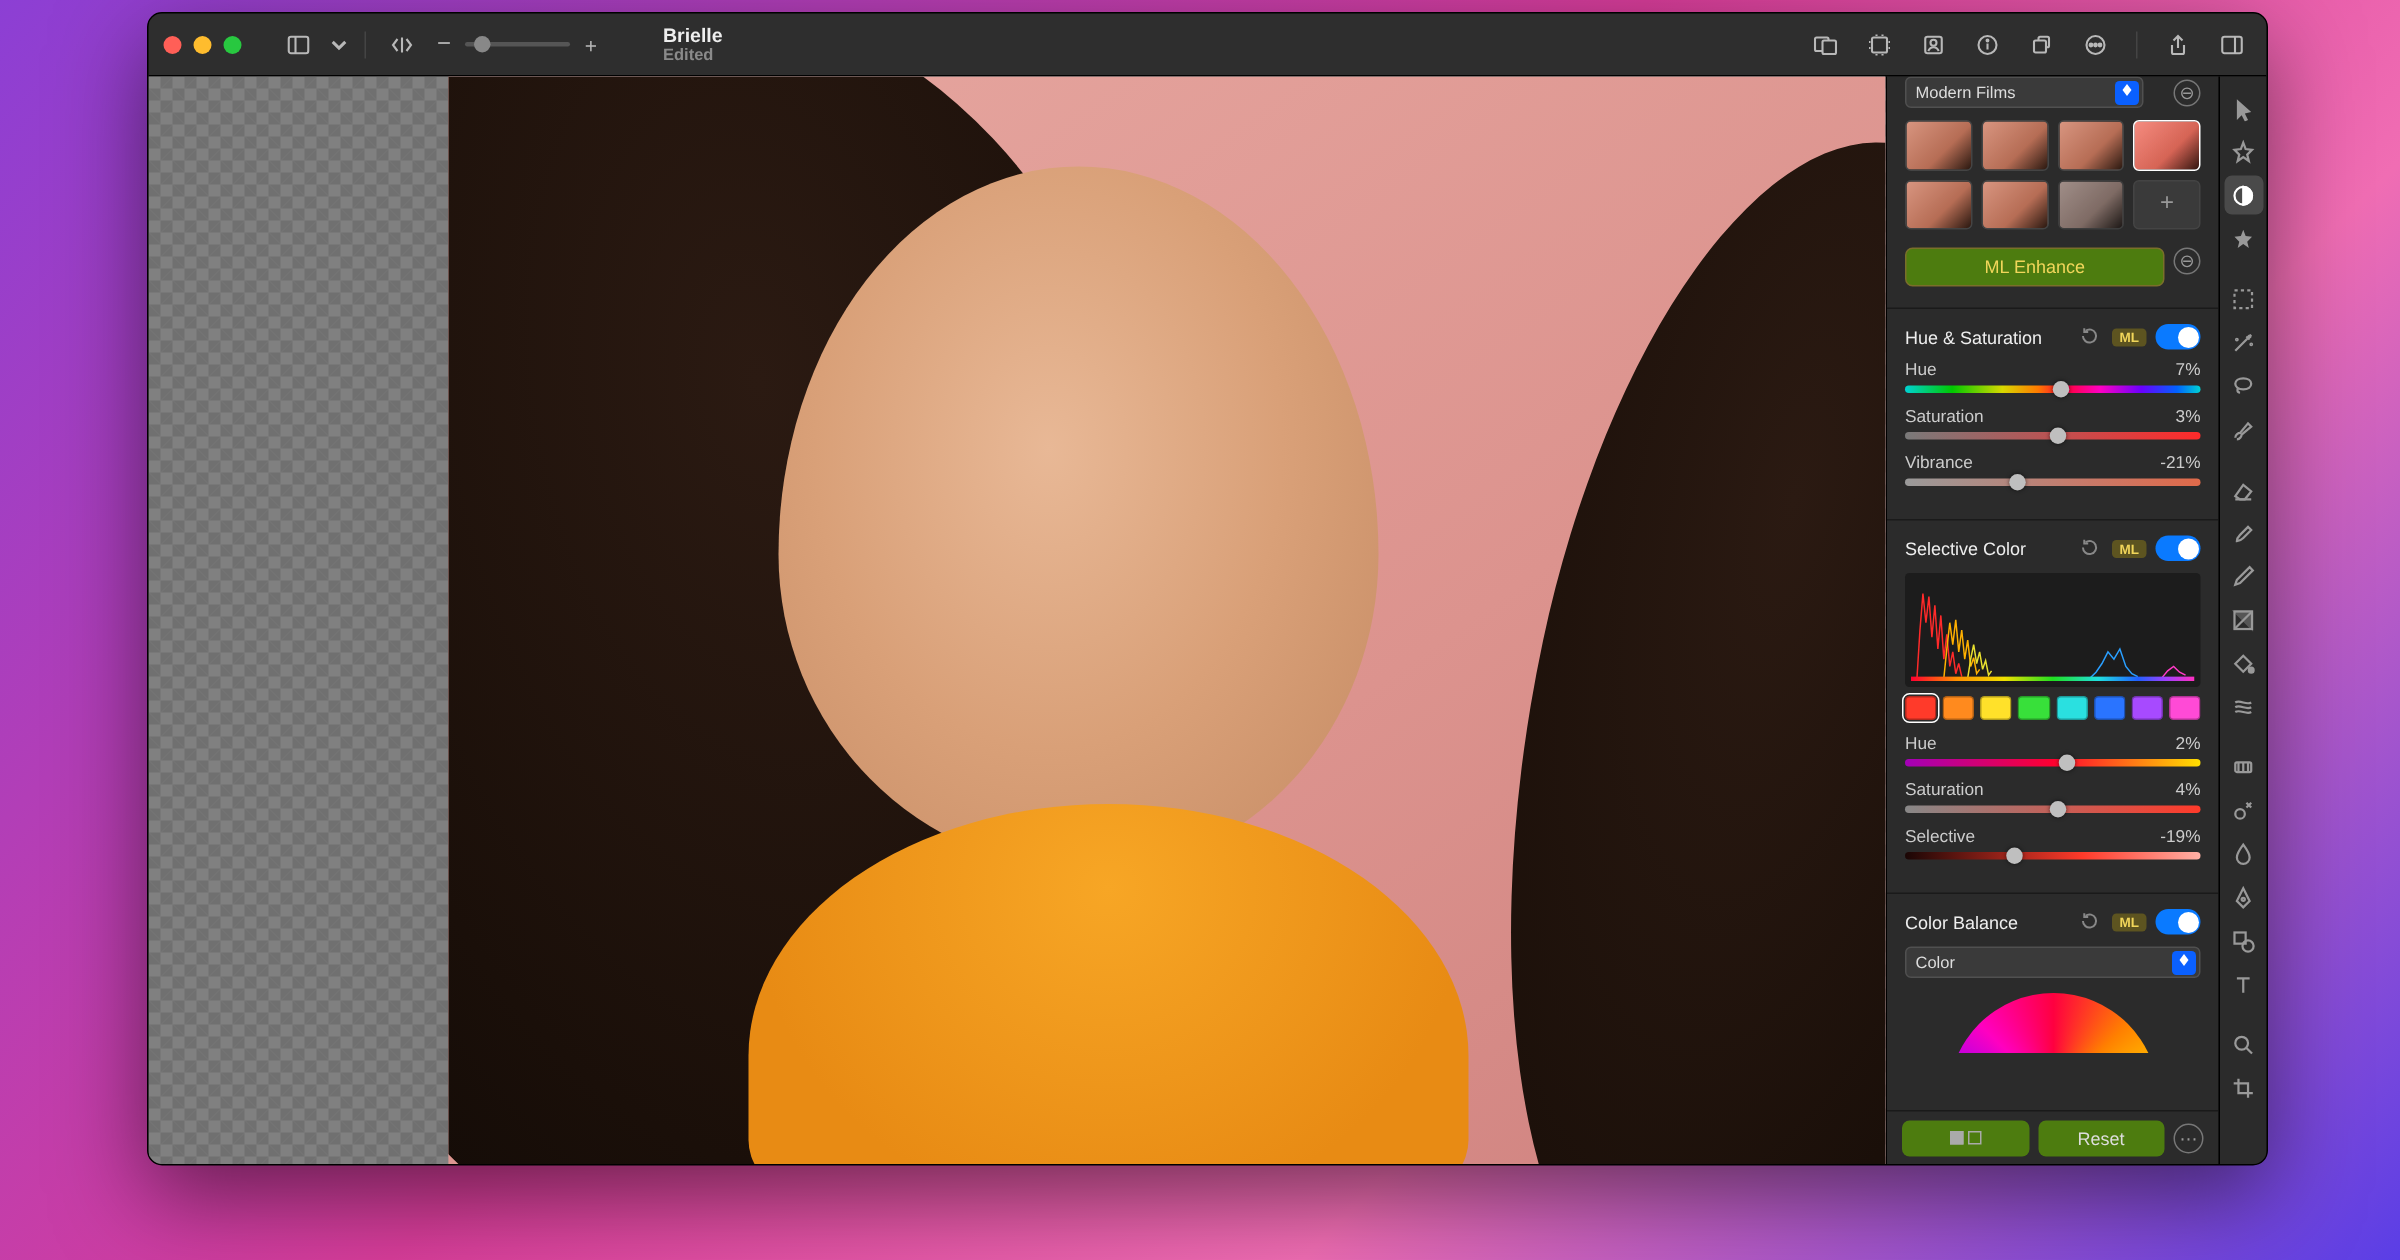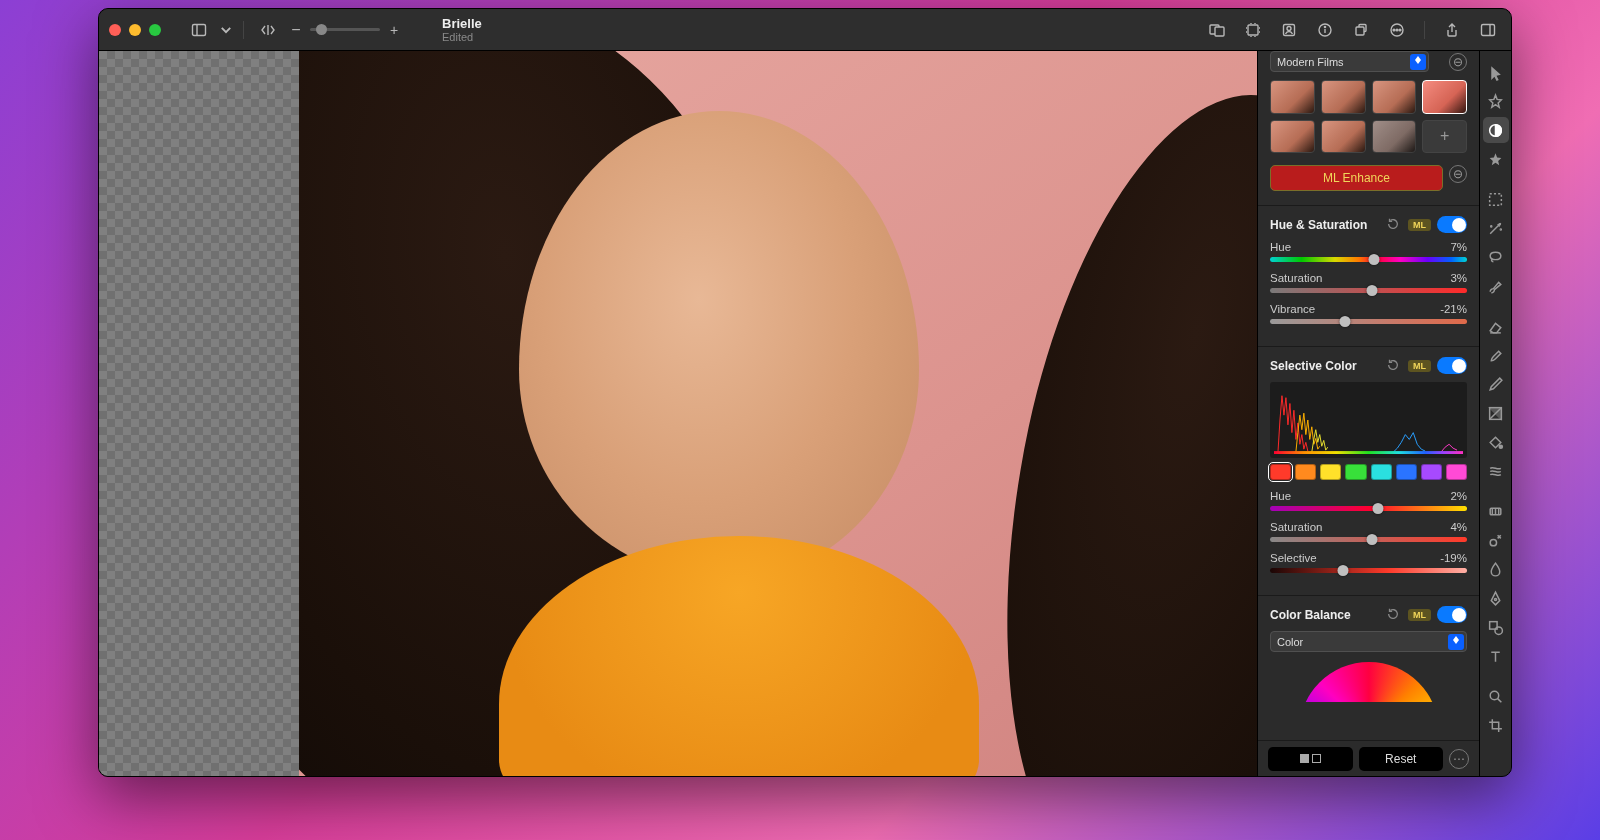--- a/index.html
+++ b/index.html
@@ -10,21 +10,21 @@
   .traffic { display:flex; gap:8px; margin-right:18px; }
   .dot { width:12px; height:12px; border-radius:50%; }
   .dot.r{background:#ff5f57}.dot.y{background:#febc2e}.dot.g{background:#28c840}
   .tb-btn { width:28px; height:26px; display:flex; align-items:center; justify-content:center; color:#b8b8b8; border-radius:5px; cursor:pointer; }
   .tb-btn svg{width:16px;height:16px;stroke:#b8b8b8;fill:none;stroke-width:1.4}
   .tb-sep{width:1px;height:18px;background:#444;margin:0 4px}
   .zoom-group{display:flex;align-items:center;gap:6px;color:#999}
   .zoom-track{position:relative;width:70px;height:3px;background:#555;border-radius:2px}
   .zoom-knob{position:absolute;top:-4px;left:6px;width:11px;height:11px;background:#888;border-radius:50%}
   .doc-title{margin-left:20px;color:#eee;font-size:13px;font-weight:600;line-height:1.2}
-  .doc-sub{color:#8a8a8a;font-size:11px;font-weight:400}
+  .doc-sub{color:#8a8a8a;font-size:11px;font-weight:700}
   .tb-spacer{flex:1}
   .tb-right{display:flex;align-items:center;gap:10px}
   .tb-right .tb-btn{width:26px}
   
   .body{flex:1;display:flex;min-height:0}
   .canvas{flex:1;position:relative;background:#808080;overflow:hidden;
     background-image:linear-gradient(45deg,#707070 25%,transparent 25%),linear-gradient(-45deg,#707070 25%,transparent 25%),linear-gradient(45deg,transparent 75%,#707070 75%),linear-gradient(-45deg,transparent 75%,#707070 75%);
     background-size:16px 16px;background-position:0 0,0 8px,8px -8px,-8px 0;}
   .photo{position:absolute;top:0;left:200px;right:0;bottom:0;background:#e09f9a;overflow:hidden}
   .photo-bg{position:absolute;inset:0;background:linear-gradient(145deg,#e7a8a1 0%,#dc938e 60%,#cf827f 100%)}
@@ -42,24 +42,24 @@
   .preset-caret::after{content:"";border-left:3px solid transparent;border-right:3px solid transparent;border-top:4px solid #fff}
   .preset-caret::before{content:"";border-left:3px solid transparent;border-right:3px solid transparent;border-bottom:4px solid #fff;margin-bottom:1px;position:absolute;top:2px}
   .circ-btn{width:18px;height:18px;border:1.3px solid #777;border-radius:50%;display:flex;align-items:center;justify-content:center;color:#999;font-size:12px;line-height:1}
   .thumbs{display:grid;grid-template-columns:repeat(4,1fr);gap:6px;padding:0 12px 12px}
   .thumb{aspect-ratio:4/3;border-radius:4px;background:linear-gradient(135deg,#d89580 0%,#b66d55 60%,#2a1810 100%);position:relative;overflow:hidden;cursor:pointer;border:1px solid #444}
   .thumb.desat{filter:saturate(.3) brightness(.9)}
   .thumb.warm{filter:hue-rotate(-10deg) saturate(1.4)}
   .thumb.sel{border:1.5px solid #fff}
   .thumb.add{background:#3a3a3a;display:flex;align-items:center;justify-content:center;color:#999;font-size:16px}
   .ml-row{padding:0 12px 14px;display:flex;gap:6px}
-  .ml-btn{flex:1;height:26px;background:#b91c1c;border:1px solid #7a6f2a;border-radius:5px;color:#f1d65a;font-size:12px;display:flex;align-items:center;justify-content:center;font-weight:500}
+  .ml-btn{flex:1;height:26px;background:#4d7c0f;border:1px solid #7a6f2a;border-radius:5px;color:#f1d65a;font-size:12px;display:flex;align-items:center;justify-content:center;font-weight:500}
   .section{padding:10px 12px 12px;border-top:1px solid #1a1a1a}
   .sec-head{display:flex;align-items:center;gap:6px;margin-bottom:8px}
-  .sec-name{flex:1;font-weight:700;font-size:12px;color:#eee}
+  .sec-name{flex:1;font-weight:400;font-size:12px;color:#eee}
   .reset-ico{width:16px;height:16px;color:#888}
   .reset-ico svg{width:14px;height:14px;stroke:#888;fill:none;stroke-width:1.5}
   .ml-tag{padding:1px 5px;background:#5d5420;color:#f1d65a;font-size:9px;font-weight:700;border-radius:3px}
   .toggle{width:30px;height:17px;background:#0a7aff;border-radius:9px;position:relative}
   .toggle::after{content:"";position:absolute;top:1.5px;right:1.5px;width:14px;height:14px;background:#fff;border-radius:50%}
   .param{margin-bottom:10px}
   .param-head{display:flex;justify-content:space-between;font-size:11.5px;color:#ccc;margin-bottom:4px}
   .slider{height:5px;border-radius:3px;position:relative;cursor:pointer}
   .knob{position:absolute;top:-3px;width:11px;height:11px;background:#bfbfbf;border-radius:50%;transform:translateX(-50%);box-shadow:0 0 3px rgba(0,0,0,.6)}
   .sl-hue{background:linear-gradient(90deg,#00d2d2 0%,#00c800 16%,#d8d800 33%,#ff7a00 45%,#ff0037 54%,#ff00c3 66%,#6a00ff 80%,#0062ff 92%,#00d2d2 100%)}
@@ -70,21 +70,21 @@
   .sl-sel-bri{background:linear-gradient(90deg,#1a0605 0%,#ff3a2a 60%,#ffb0a5 100%)}
   .histogram{height:76px;background:#1c1c1c;border-radius:3px;margin-bottom:6px;position:relative;overflow:hidden;padding:4px}
   .swatches{display:grid;grid-template-columns:repeat(8,1fr);gap:4px;margin-bottom:10px}
   .sw{height:16px;border-radius:3px;cursor:pointer;border:1px solid rgba(0,0,0,.3)}
   .sw.sel{outline:1.5px solid #fff;outline-offset:1px}
   .tone-select{height:21px;background:#3a3a3a;border:1px solid #505050;border-radius:4px;display:flex;align-items:center;padding:0 6px;font-size:11px;color:#ddd;margin-bottom:10px;position:relative}
   .wheel{height:40px;display:flex;align-items:flex-start;justify-content:center;overflow:hidden}
   .wheel-c{width:140px;height:140px;border-radius:50%;background:conic-gradient(#ff0040,#ff8000,#ffe000,#40ff00,#00ffd0,#0060ff,#8000ff,#ff00c0,#ff0040);position:relative}
   .wheel-c::after{content:"";position:absolute;inset:32%;background:#2b2b2b;border-radius:50%}
   .insp-foot{height:36px;border-top:1px solid #1a1a1a;display:flex;gap:6px;padding:5px 10px;align-items:center;flex-shrink:0}
-  .foot-btn{flex:1;height:24px;background:#000000;border-radius:5px;color:#ddd;font-size:12px;display:flex;align-items:center;justify-content:center;gap:4px;cursor:pointer}
+  .foot-btn{flex:1;height:24px;background:#4d7c0f;border-radius:5px;color:#ddd;font-size:12px;display:flex;align-items:center;justify-content:center;gap:4px;cursor:pointer}
   .foot-seg{display:flex;align-items:center;gap:3px}
   .seg-box{width:9px;height:9px;border:1px solid #aaa}
   .seg-box.f{background:#aaa}
   .foot-circ{width:20px;height:20px}
   
   .toolrail{width:32px;background:#2b2b2b;border-left:1px solid #000;display:flex;flex-direction:column;align-items:center;padding:8px 0;gap:3px}
   .tool{width:26px;height:26px;display:flex;align-items:center;justify-content:center;border-radius:5px;cursor:pointer;color:#999}
   .tool.sel{background:#4a4a4a;color:#fff}
   .tool svg{width:17px;height:17px;stroke:currentColor;fill:none;stroke-width:1.4}
   .tool-gap{height:8px}

